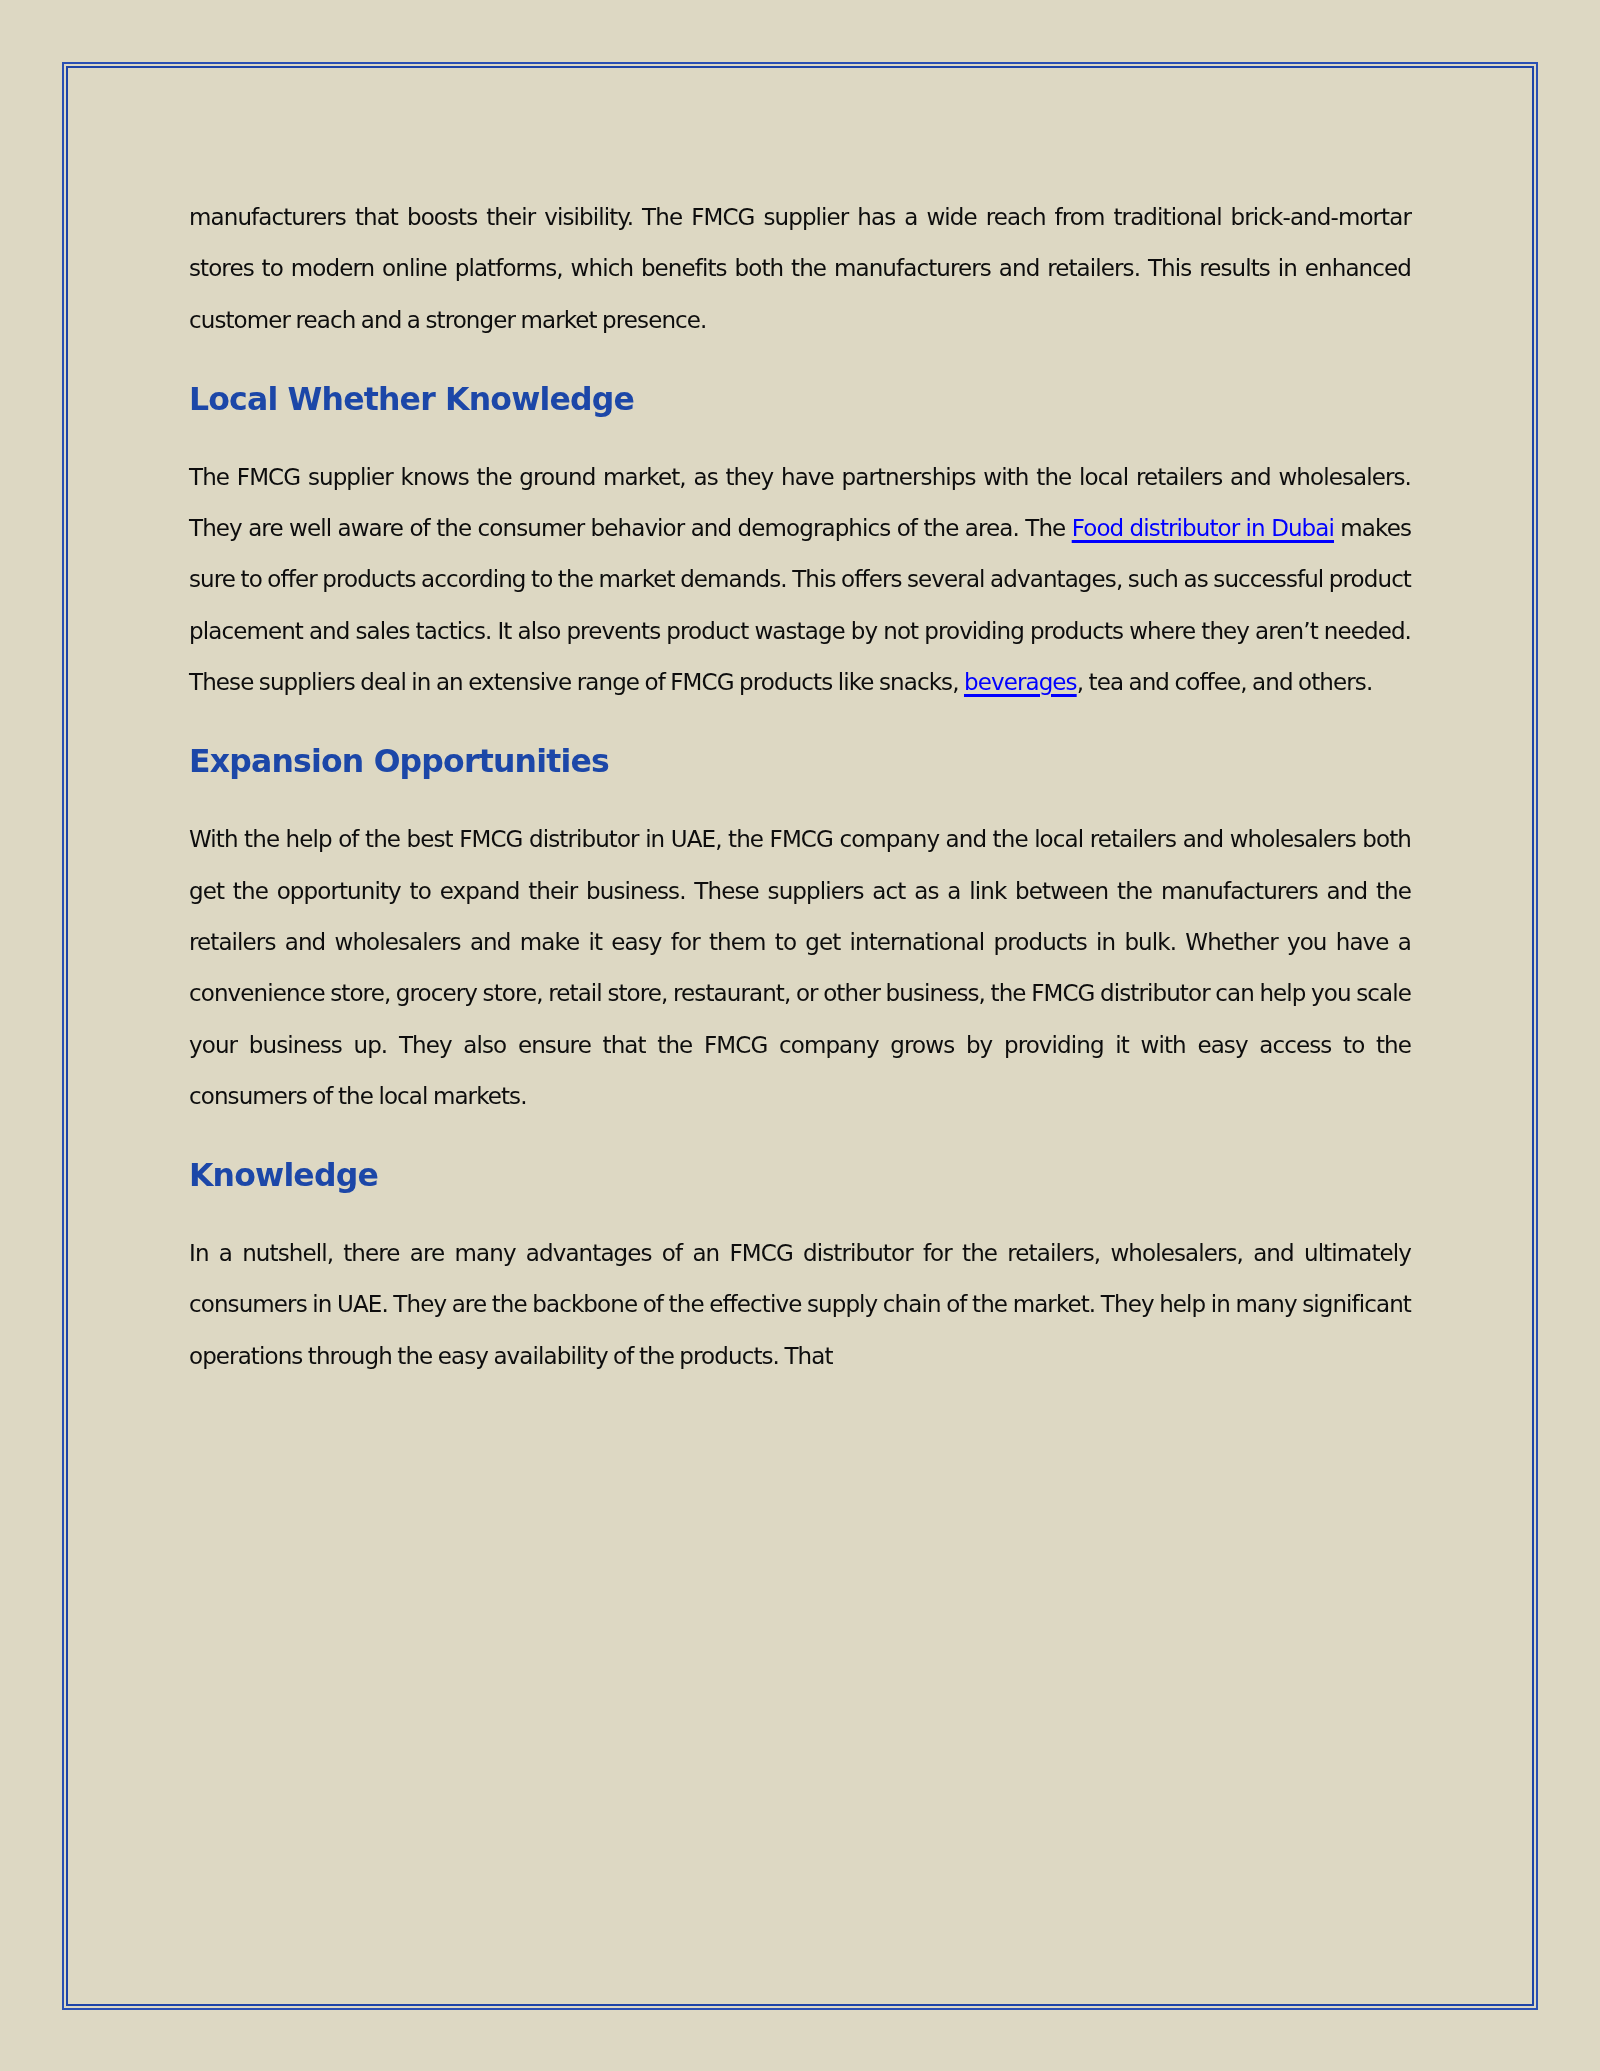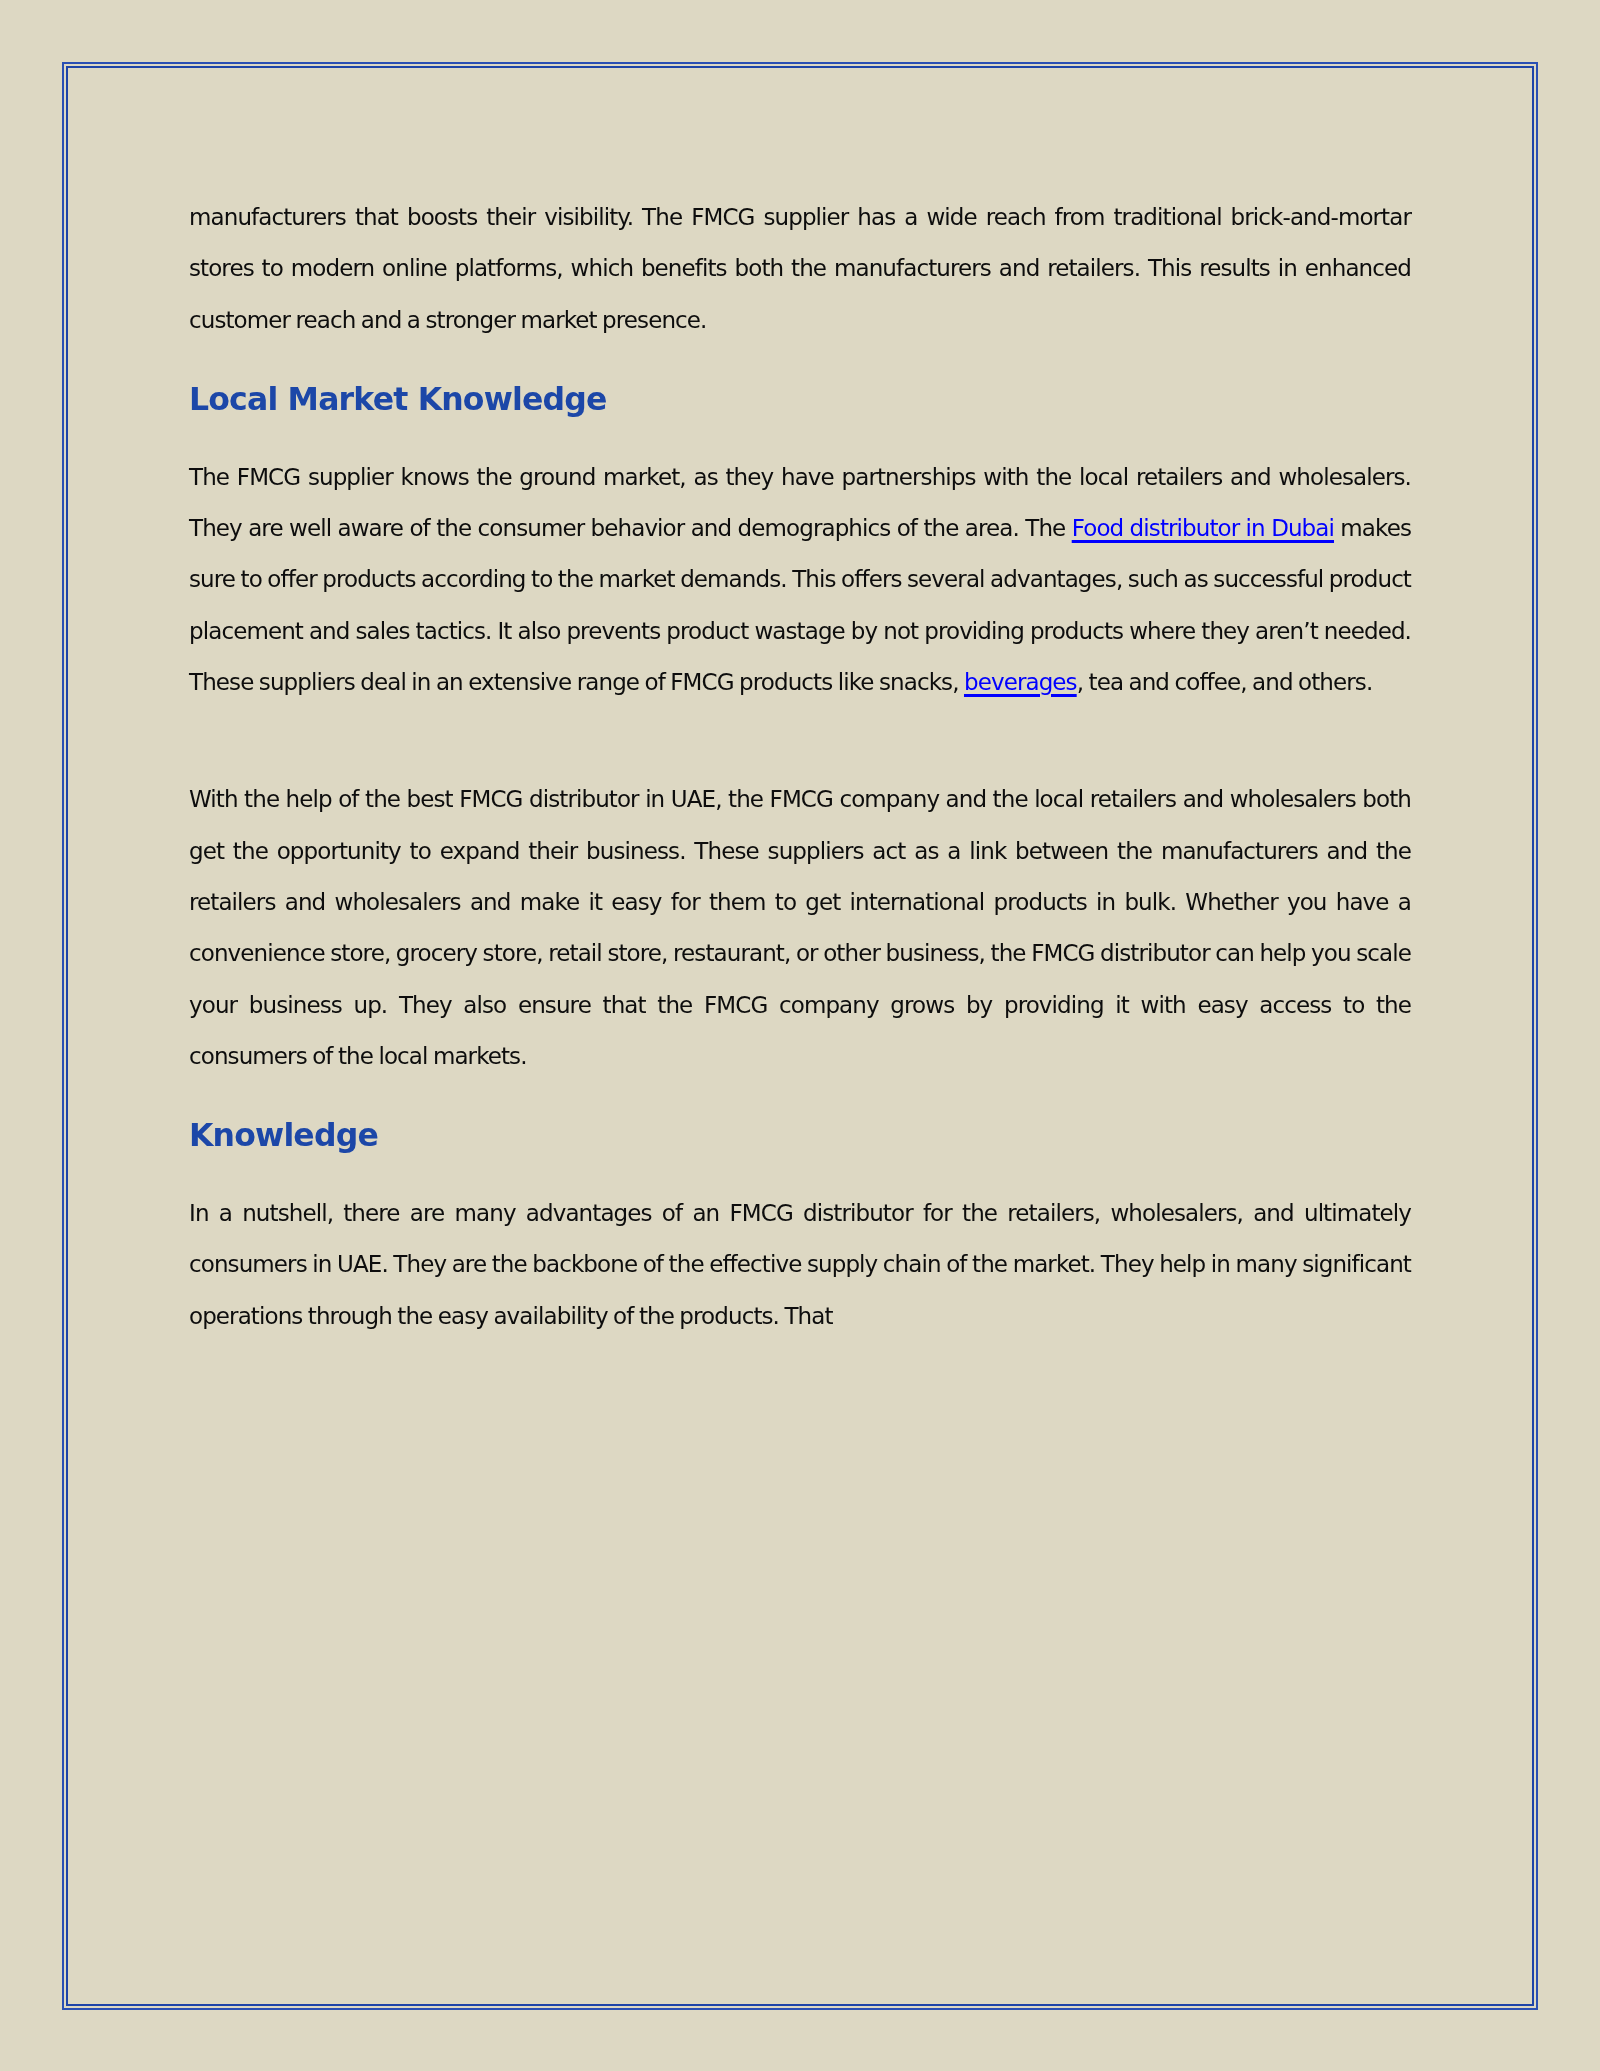--- a/index.html
+++ b/index.html
@@ -70,25 +70,26 @@
 <body>
 
 <div class="page-frame">
   <div class="page-frame-inner"></div>
 </div>
 
 <div class="content">
   <p class="para">manufacturers that boosts their visibility. The FMCG supplier has a wide reach from traditional brick-and-mortar stores to modern online platforms, which benefits both the manufacturers and retailers. This results in enhanced customer reach and a stronger market presence.</p>
   <div class="gap-after-para"></div>
 
-  <h2 class="heading">Local Market Knowledge</h2>
+  <h2 class="heading">Local Whether Knowledge</h2>
   <div class="gap-after-heading"></div>
   <p class="para"><span>The FMCG supplier knows the ground market, as they have partnerships with the local retailers and wholesalers. They are well aware of the consumer behavior and demographics of the area. The </span><a class="link" href="#">Food distributor in Dubai</a><span> makes sure to offer products according to the market demands. This offers several advantages, such as successful product placement and sales tactics. It also prevents product wastage by not providing products where they aren’t needed. These suppliers deal in an extensive range of FMCG products like snacks, </span><a class="link" href="#">beverages</a><span>, tea and coffee, and others.</span></p>
   <div class="gap-after-para"></div>
 
+  <h2 class="heading">Expansion Opportunities</h2>
   <div class="gap-after-heading"></div>
   <p class="para">With the help of the best FMCG distributor in UAE, the FMCG company and the local retailers and wholesalers both get the opportunity to expand their business. These suppliers act as a link between the manufacturers and the retailers and wholesalers and make it easy for them to get international products in bulk. Whether you have a convenience store, grocery store, retail store, restaurant, or other business, the FMCG distributor can help you scale your business up. They also ensure that the FMCG company grows by providing it with easy access to the consumers of the local markets.</p>
   <div class="gap-after-para"></div>
 
   <h2 class="heading">Knowledge</h2>
   <div class="gap-after-heading"></div>
   <p class="para">In a nutshell, there are many advantages of an FMCG distributor for the retailers, wholesalers, and ultimately consumers in UAE. They are the backbone of the effective supply chain of the market. They help in many significant operations through the easy availability of the products. That</p>
 </div>
 
 </body></html>

